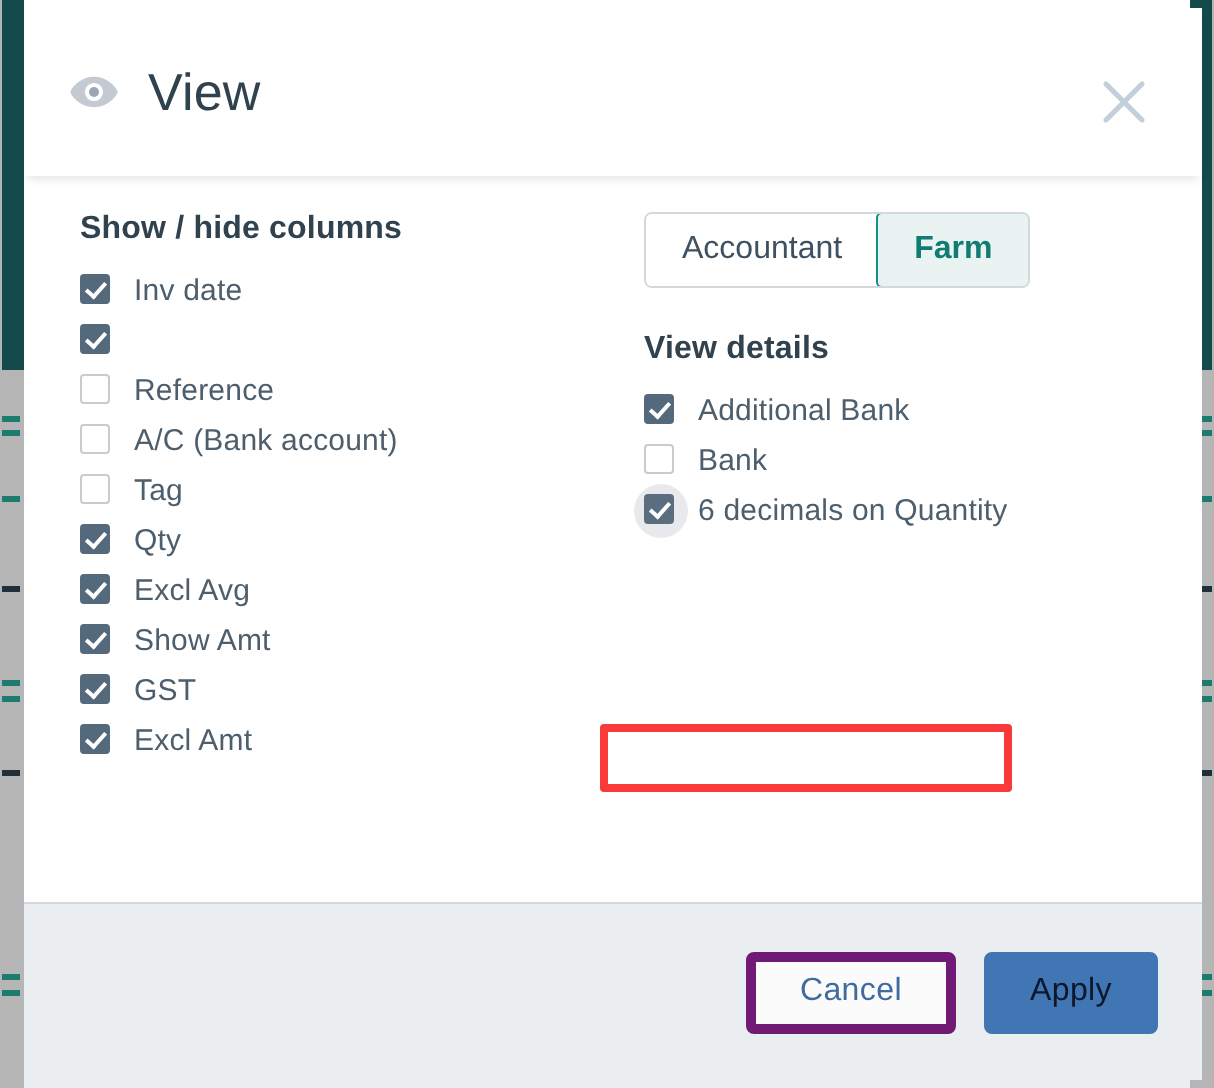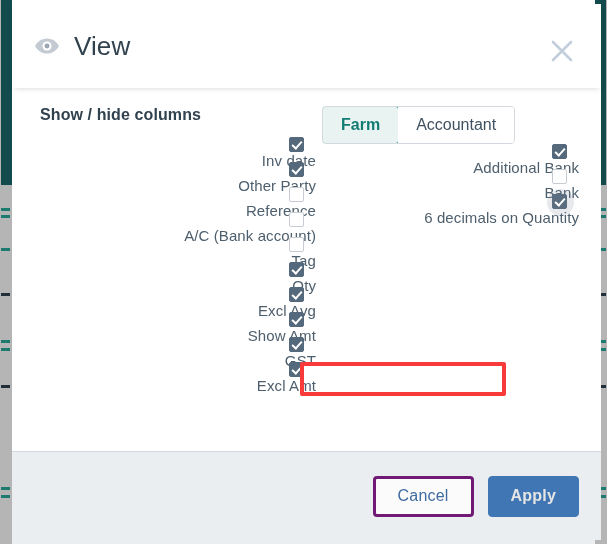--- a/index.html
+++ b/index.html
@@ -130,26 +130,25 @@
     font-weight: bold;
     color: #31424f;
     margin: 0 0 13px 6px;
     letter-spacing: 0.1px;
   }
   .section-heading.second { margin-top: 22px; }
 
   
   .check-row {
     display: flex;
-    align-items: flex-end;
+    align-items: flex-start;
     height: 25px;
     margin-bottom: 0;
     cursor: pointer;
     position: relative;
-    flex-direction: column;
   }
   .check-row .box {
     width: 15px;
     height: 15px;
     flex: 0 0 15px;
     box-sizing: border-box;
     border-radius: 2px;
     margin: 0 12px 0 6px;
     position: relative;
     background: #ffffff;
@@ -240,30 +239,30 @@
     font-family: inherit;
     border-radius: 4px;
     cursor: pointer;
     height: 41px;
     box-sizing: border-box;
     padding: 0 22px;
     letter-spacing: 0.2px;
   }
   #cancel-button {
     background: #fbfbfc;
-    border: 3px solid #701a75;
+    border: 5px solid #701a75;
     color: #3f6b9e;
     margin-right: 14px;
     min-width: 80px;
   }
   #apply-button {
     background: #3f76b3;
     border: 1px solid #3f76b3;
-    color: #e5e5e5;
-    font-weight: bold;
+    color: #0f172a;
+    font-weight: normal;
     min-width: 70px;
   }
 
   
   #annotation-box {
     position: absolute;
     left: 288px;
     top: 274px;
     width: 206px;
     height: 34px;
@@ -327,21 +326,20 @@
 
     <div class="col-left">
       <div class="section-heading">Show / hide columns</div>
 
       <div class="check-row">
         <span class="box checked"></span>
         <span class="lbl">Inv date</span>
       </div>
       <div class="check-row">
         <span class="box checked"></span>
-        <span class="lbl">Other Party</span>
       </div>
       <div class="check-row">
         <span class="box"></span>
         <span class="lbl">Reference</span>
       </div>
       <div class="check-row">
         <span class="box"></span>
         <span class="lbl">A/C (Bank account)</span>
       </div>
       <div class="check-row">
@@ -366,24 +364,25 @@
       </div>
       <div class="check-row">
         <span class="box checked"></span>
         <span class="lbl">Excl Amt</span>
       </div>
     </div>
 
     <div class="col-right">
 
       <div id="segmented">
+        <button class="seg">Accountant</button>
         <button class="seg active">Farm</button>
-        <button class="seg">Accountant</button>
-      </div>
-
+      </div>
+
+      <div class="section-heading second">View details</div>
 
       <div class="check-row">
         <span class="box checked"></span>
         <span class="lbl">Additional Bank</span>
       </div>
       <div class="check-row">
         <span class="box"></span>
         <span class="lbl">Bank</span>
       </div>
       <div class="check-row">

